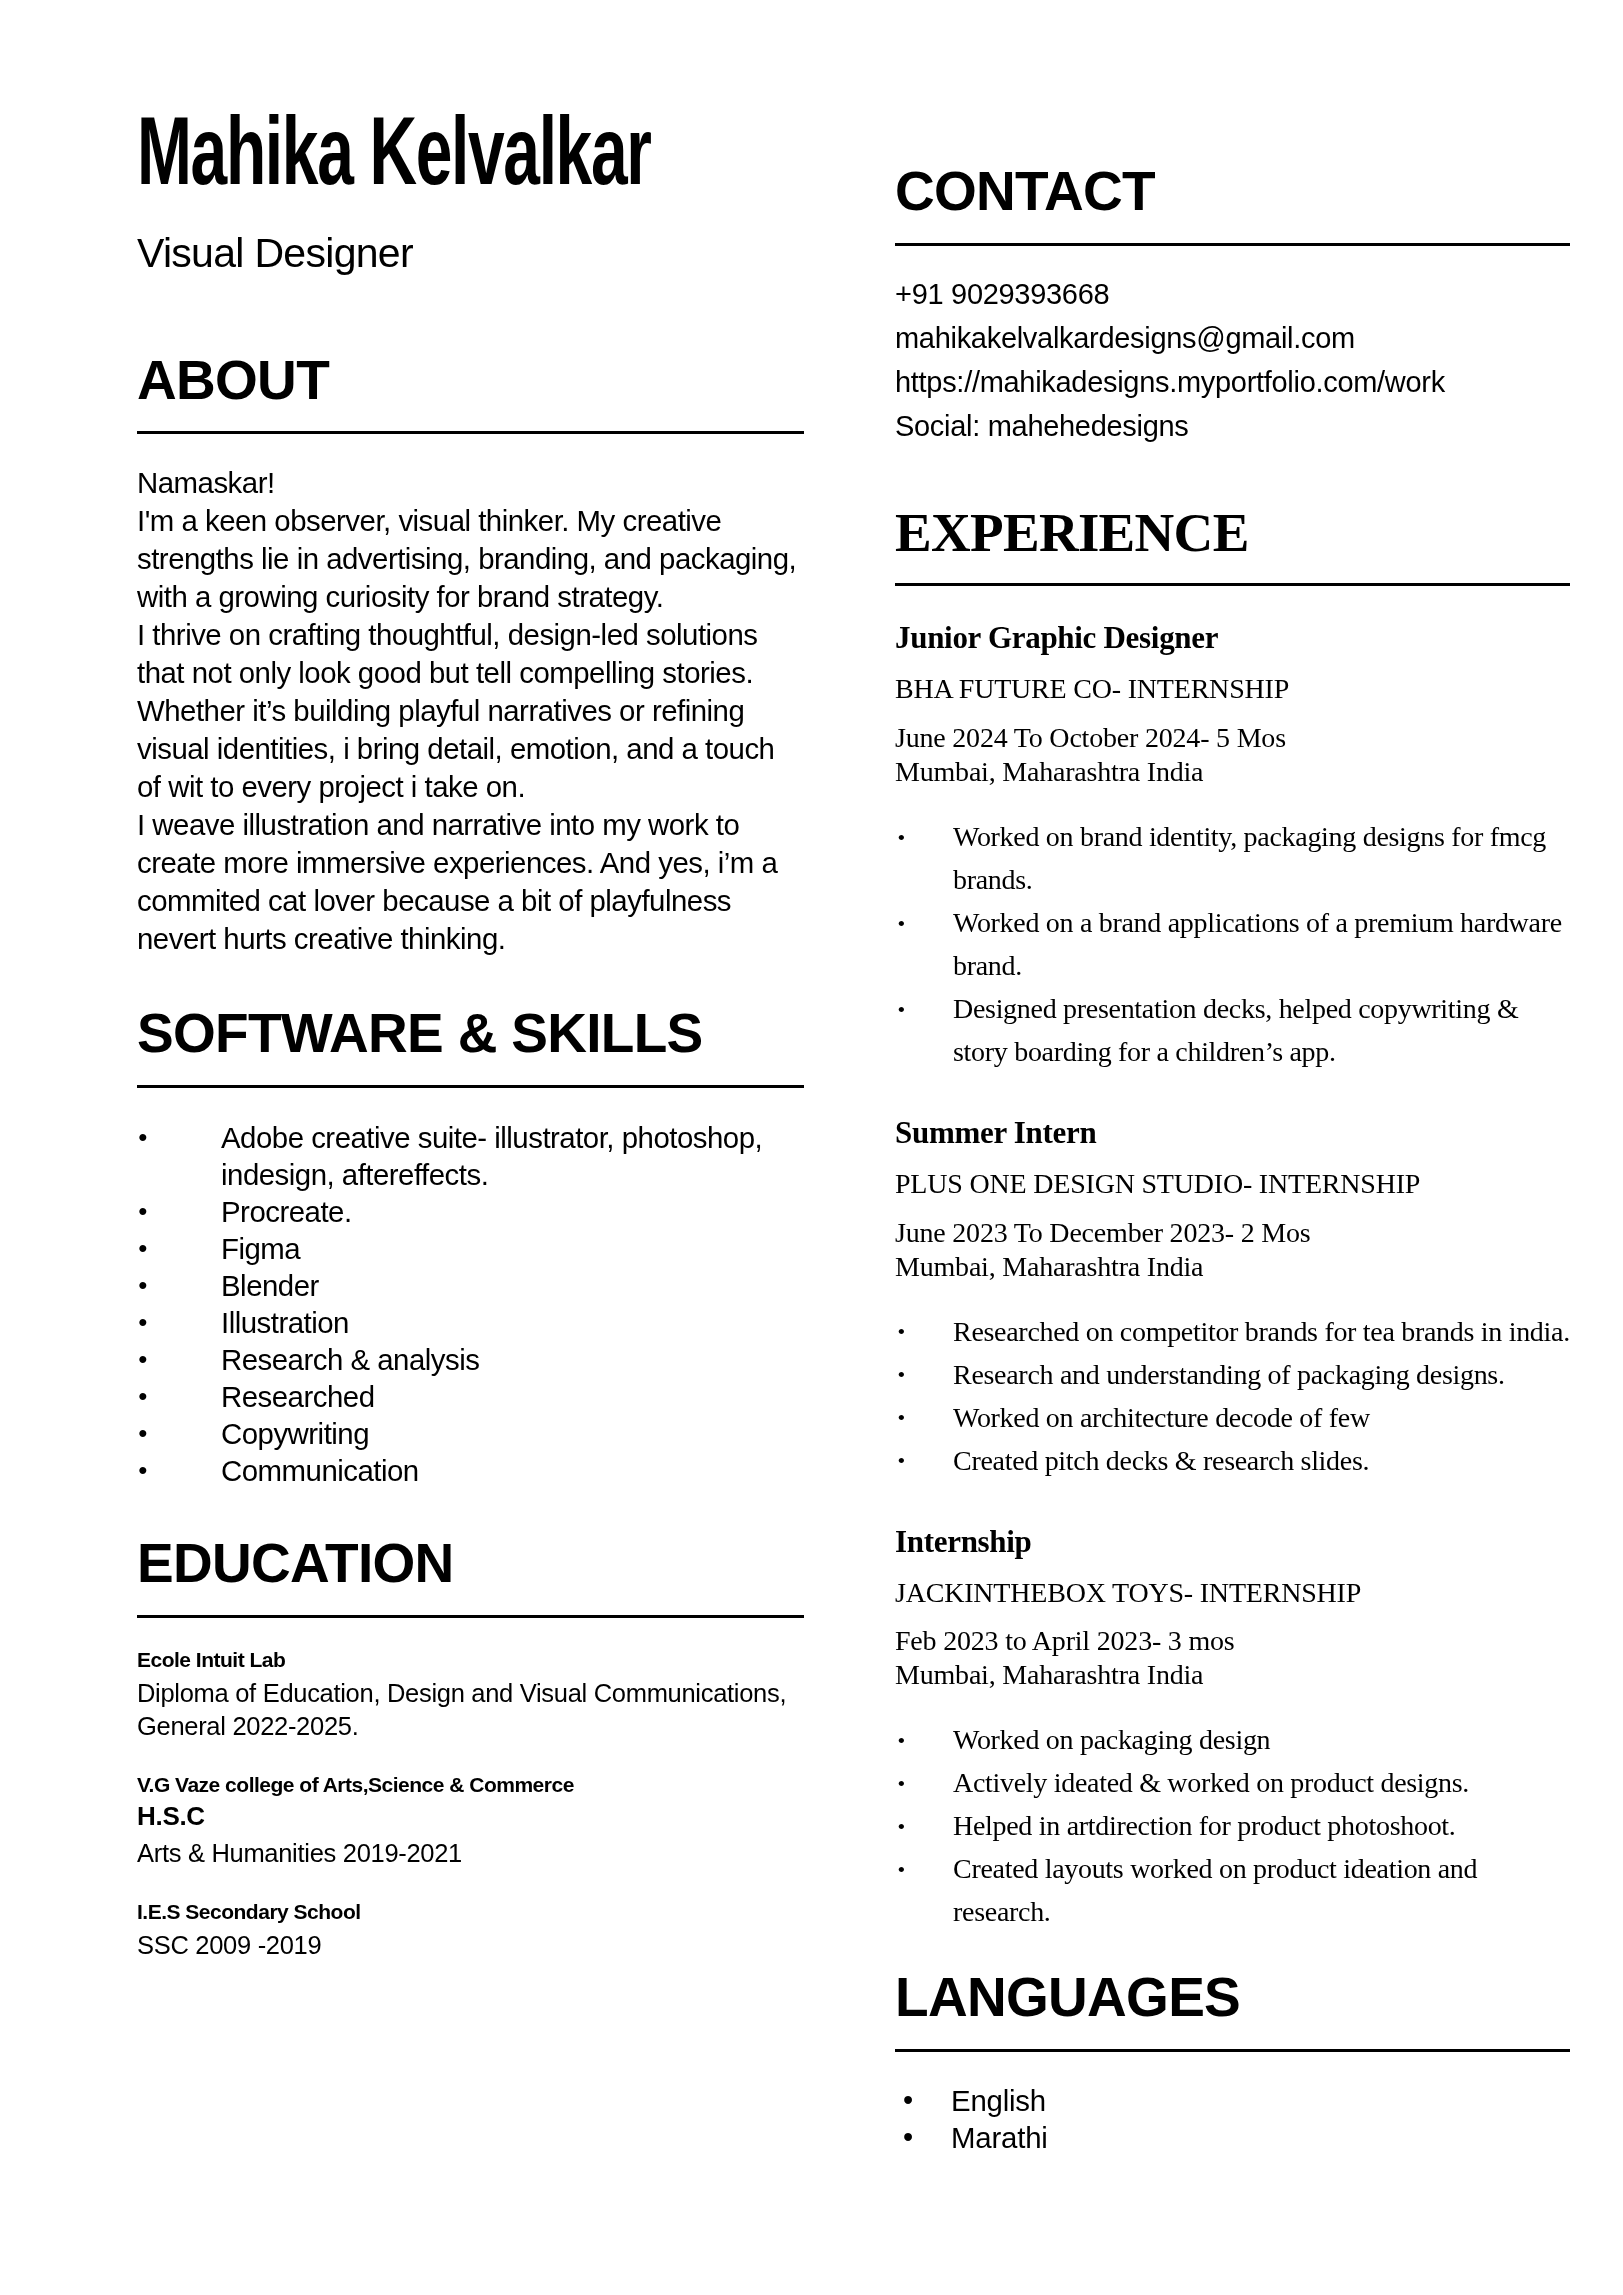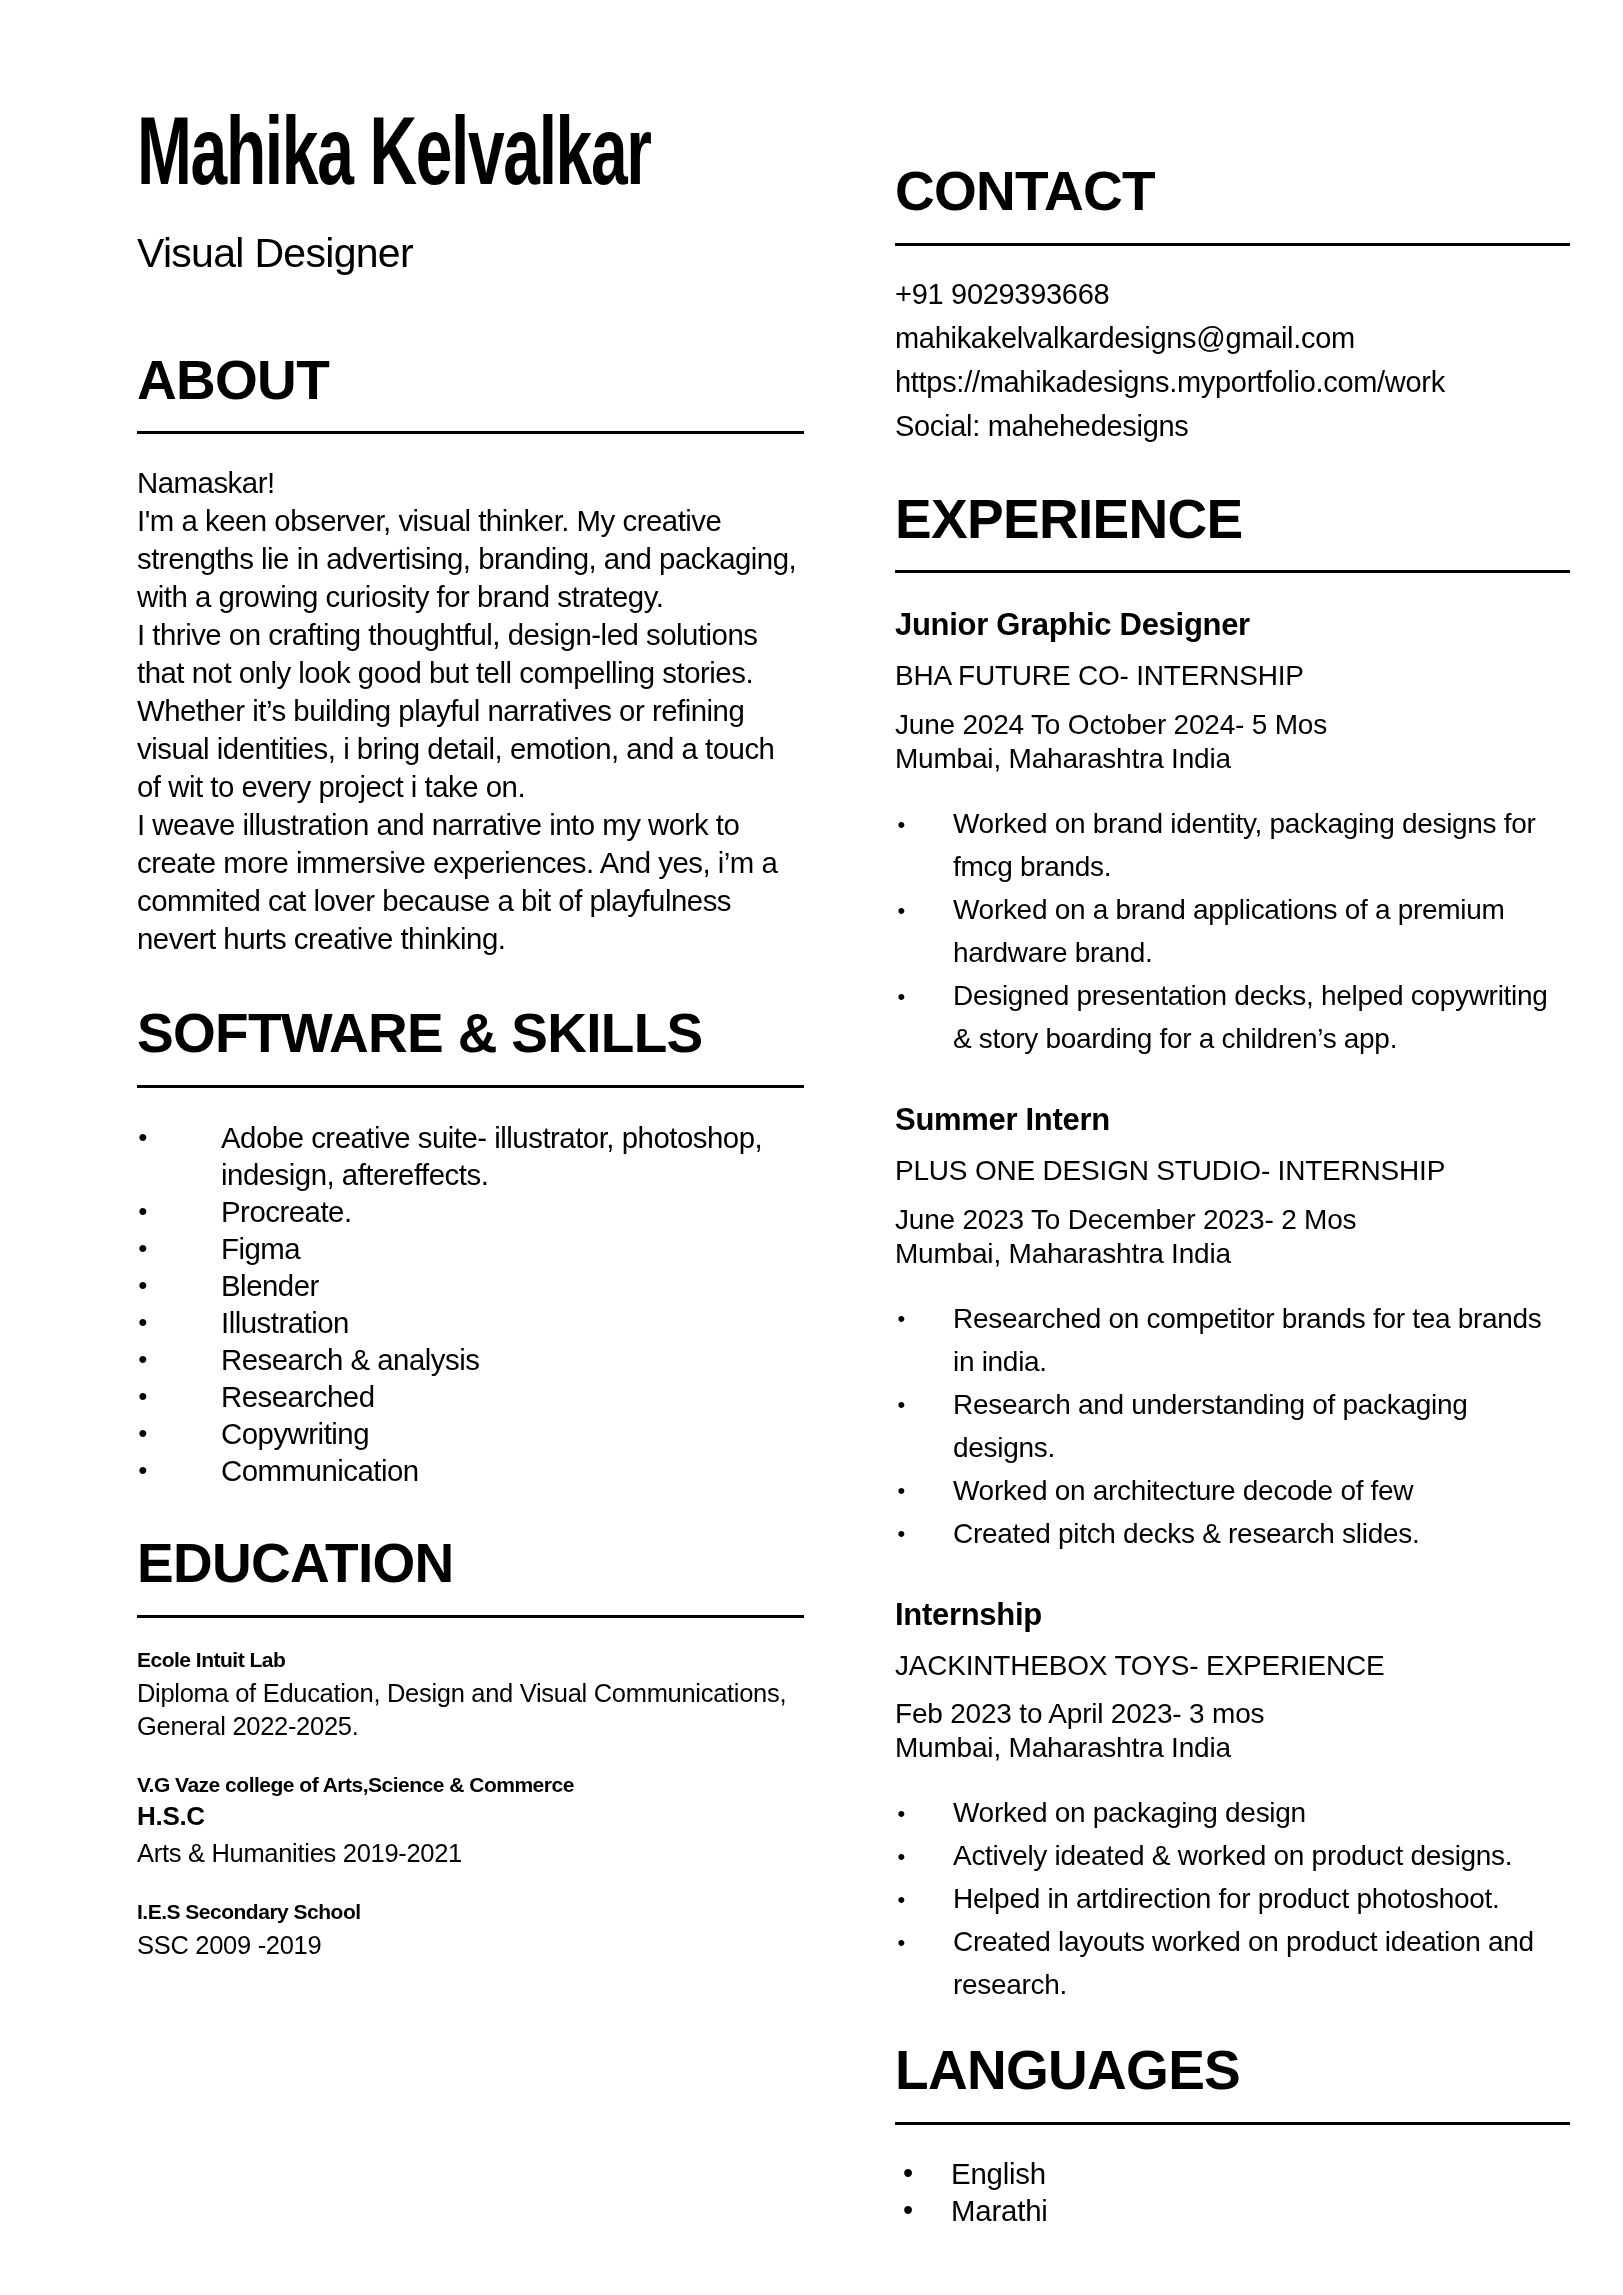--- a/index.html
+++ b/index.html
@@ -35,21 +35,21 @@
 
   section.sec-education{margin-top:47px;}
   .edu{margin-top:30px;}
   .edu-school{font-size:21px;font-weight:700;letter-spacing:-0.5px;white-space:nowrap;}
   .edu-sub{font-size:26px;font-weight:700;margin-top:3.9px;letter-spacing:-0.3px;}
   .edu-line{font-size:25.5px;line-height:33px;letter-spacing:-0.3px;margin-top:5.2px;}
 
   ul.contact{list-style:none;margin:26px 0 0;padding:0;}
   ul.contact li{font-size:29px;line-height:44px;letter-spacing:-0.3px;}
 
-  section.sec-experience{margin-top:44px;}
+  section.sec-experience{margin-top:57px;font-family:Liberation Serif, serif;}
   .job{margin-top:34px;}
   .job + .job{margin-top:42px;}
   h3.job-title{font-size:31px;font-weight:700;margin:0;letter-spacing:-0.3px;}
   .job-company{font-size:28px;margin-top:17px;letter-spacing:-0.2px;}
   .job-dates{font-size:28px;margin-top:15.7px;line-height:34px;letter-spacing:-0.2px;}
   .job-location{font-size:28px;line-height:34px;letter-spacing:-0.2px;}
   ul.bullets{list-style:none;margin:26px 0 0;padding:0;}
   ul.bullets li{position:relative;padding-left:58px;font-size:28px;line-height:43px;letter-spacing:-0.3px;}
   ul.bullets li::before{content:"\2022";position:absolute;left:2.6px;top:0.7px;font-size:22px;}
 
@@ -180,21 +180,21 @@
             <li>Research and understanding of packaging designs.</li>
 
             <li>Worked on architecture decode of few</li>
 
             <li>Created pitch decks &amp; research slides.</li>
           </ul>
       </article>
 
       <article class="job">
         <h3 class="job-title">Internship</h3>
-        <div class="job-company">JACKINTHEBOX TOYS- EXPERIENCE</div>
+        <div class="job-company">JACKINTHEBOX TOYS- INTERNSHIP</div>
         <div class="job-dates">Feb 2023 to April 2023- 3 mos</div>
         <div class="job-location">Mumbai, Maharashtra India</div>
         <ul class="bullets">
 
             <li>Worked on packaging design</li>
 
             <li>Actively ideated &amp; worked on product designs.</li>
 
             <li>Helped in artdirection for product photoshoot.</li>
 

